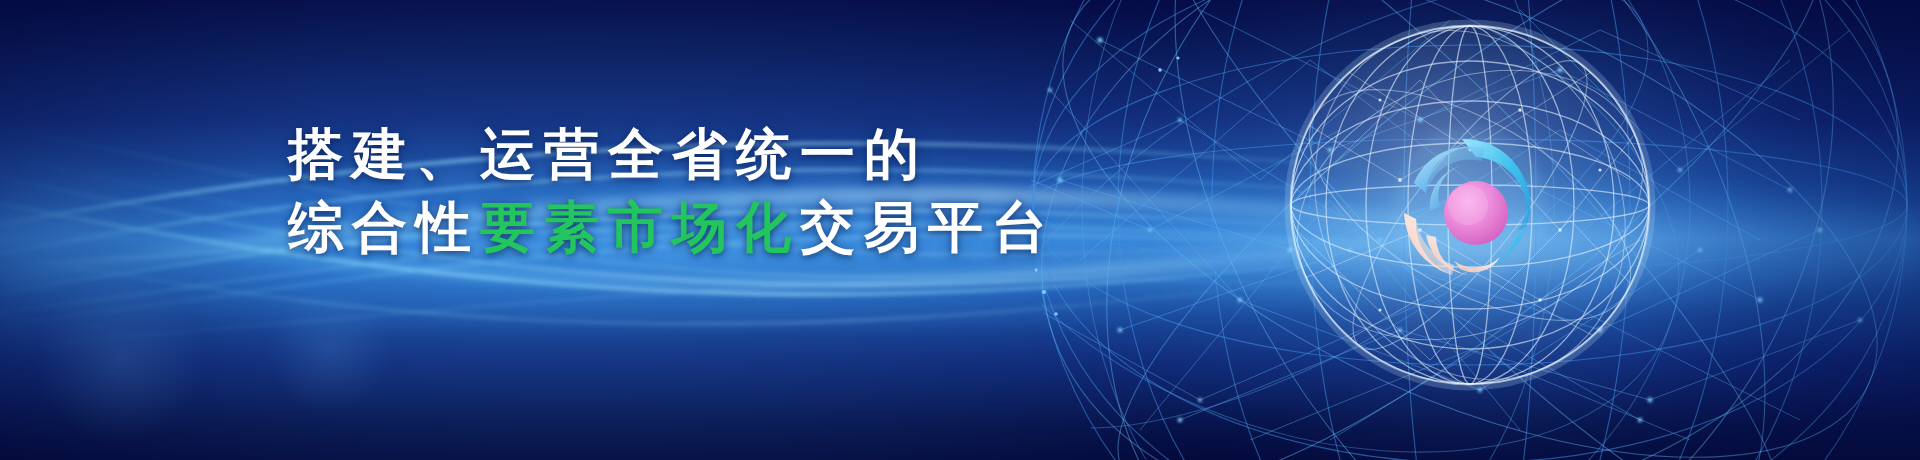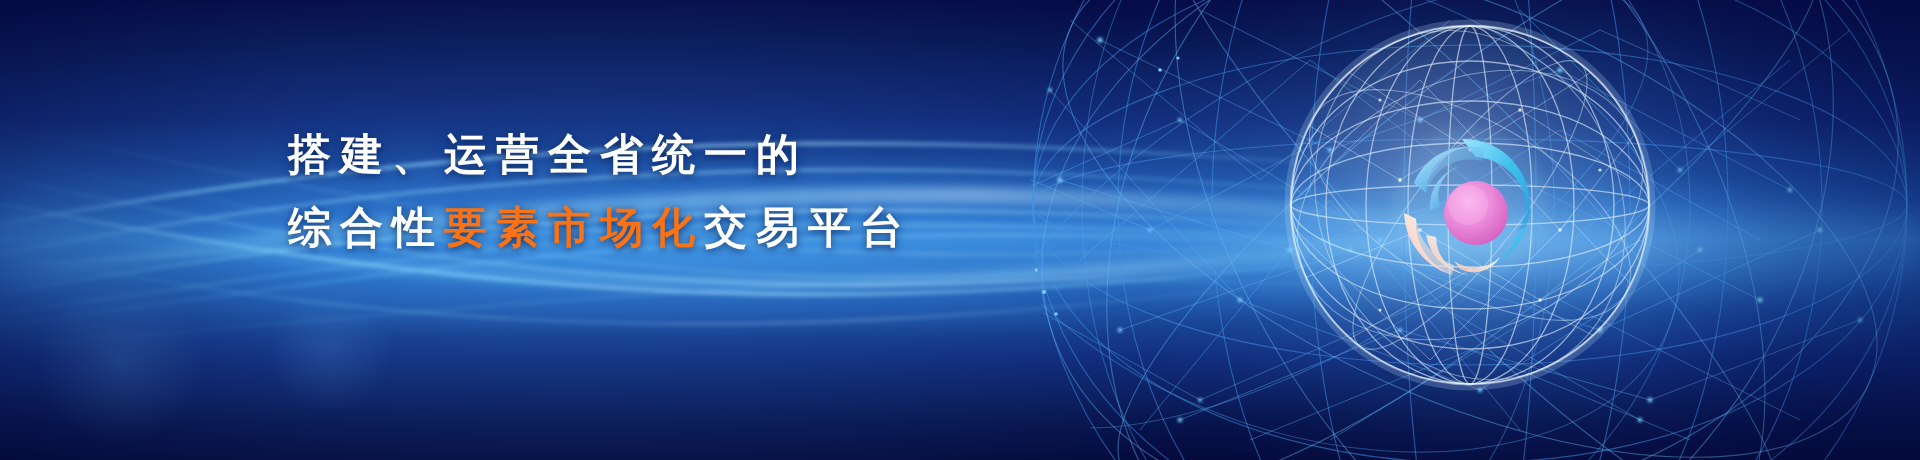--- a/index.html
+++ b/index.html
@@ -56,29 +56,29 @@
   svg.layer{position:absolute; inset:0; width:1920px; height:460px; display:block;}
   
   #headline{
     position:absolute;
     left:288px;
     top:118px;
     width:700px;
     z-index:40;
   }
   .hl-line{
-    font-size:43px;
+    font-size:55px;
     font-weight:bold;
     line-height:73px;
     letter-spacing:9px;
     white-space:nowrap;
     color:#ffffff;
     text-shadow:0 2px 7px rgba(3,22,70,.62), 0 0 16px rgba(20,60,140,.42);
   }
-  .hl-accent{color:#f97316;}
+  .hl-accent{color:#22c55e;}
 </style>
 </head>
 <body>
 
 <div id="banner">
 
   <div class="bg-base"></div>
   <div class="bg-glowband"></div>
   <div class="bg-glowband2"></div>
   <div class="bg-softblobs"></div>

